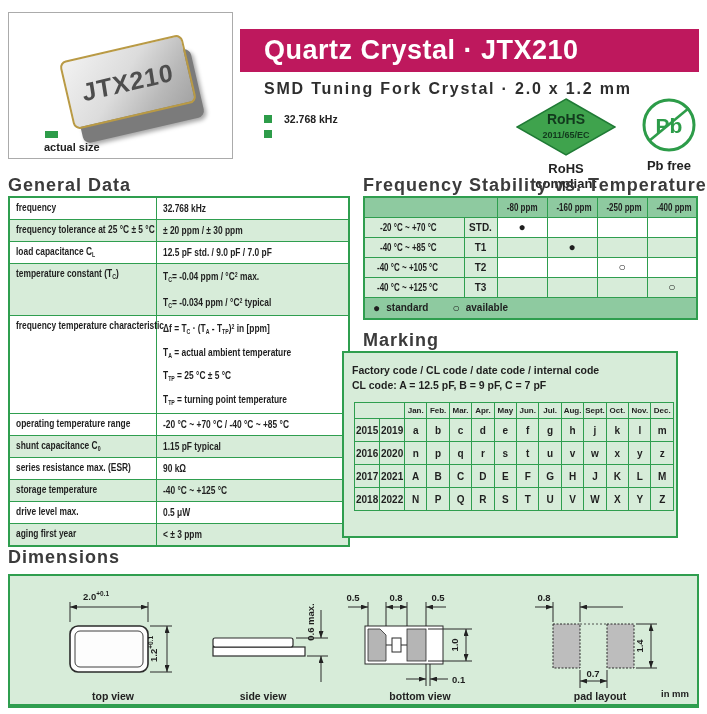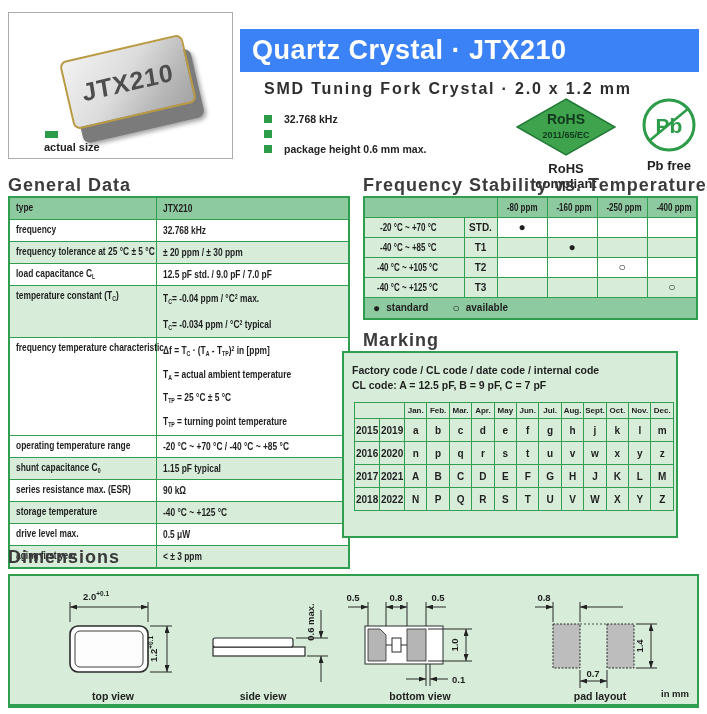--- a/index.html
+++ b/index.html
@@ -13,22 +13,22 @@
              background:#7b7b7b;transform:rotate(-13deg);box-shadow:2px 3px 4px rgba(0,0,0,.35);}
   .chip-lid{position:absolute;left:56px;top:34px;width:126px;height:70px;border-radius:7px;
             border:2px solid #b99a45;transform:rotate(-13deg);
             background:linear-gradient(135deg,#f2f2f2 0%,#dcdcdc 45%,#b9b9b9 75%,#a3a3a3 100%);
             display:flex;align-items:center;justify-content:center;}
   .chip-lid span{font-size:25px;font-weight:bold;color:#4d4d4d;letter-spacing:1px;transform:skewX(-4deg);}
   .size-marker{position:absolute;left:36px;top:118px;width:13px;height:7px;background:#2d9c49;}
   .photo-caption{position:absolute;left:35px;top:128px;font-size:11px;font-weight:bold;color:#222;}
 
   
-  .banner{position:absolute;left:240px;top:29px;width:459px;height:43px;background:#3b82f6;
-          color:#fff;font-size:27px;font-weight:bold;line-height:43px;padding-left:12px;letter-spacing:.5px;}
+  .banner{position:absolute;left:240px;top:29px;width:459px;height:43px;background:#be185d;
+          color:#fff;font-size:27px;font-weight:bold;line-height:43px;padding-left:24px;letter-spacing:.5px;}
   .subtitle{position:absolute;left:264px;top:80px;font-size:16px;font-weight:bold;color:#2e2e2e;letter-spacing:1.8px;}
   .bullets{position:absolute;left:264px;top:111px;}
   .bullet{display:flex;align-items:center;height:15px;font-size:10.5px;font-weight:bold;color:#222;}
   .bullet .sq{width:8px;height:8px;background:#2d9c49;margin-right:12px;flex:0 0 auto;}
   .rohs-wrap{position:absolute;left:516px;top:98px;width:100px;text-align:center;}
   .pb-wrap{position:absolute;left:641px;top:97px;width:56px;text-align:center;}
   .logo-caption{font-size:13px;font-weight:bold;color:#222;margin-top:1px;}
 
   
   .sec-head{position:absolute;font-size:18px;font-weight:bold;color:#3b3b3b;letter-spacing:1px;}
@@ -97,24 +97,20 @@
   <div class="banner" data-name="page-title">Quartz Crystal · JTX210</div>
   <div class="subtitle" data-name="page-subtitle">SMD Tuning Fork Crystal · 2.0 x 1.2 mm</div>
   <div class="bullets" data-name="feature-list">
     <div class="bullet" data-name="list-item">
         <span class="sq" data-name="bullet-icon"></span>
         <span>32.768 kHz</span>
       </div>
     <div class="bullet" data-name="list-item">
         <span class="sq" data-name="bullet-icon"></span>
       </div>
-    <div class="bullet" data-name="list-item">
-        <span class="sq" data-name="bullet-icon"></span>
-        <span>package height 0.6 mm max.</span>
-      </div>
   </div>
 
   <div class="rohs-wrap" data-name="rohs-logo">
     <svg width="100" height="58" data-name="rohs-diamond-icon">
       <polygon points="50,1 99,29 50,57 1,29" fill="#3fa34d" stroke="#1f7a35" stroke-width="1.5"></polygon>
       <text x="50" y="26" text-anchor="middle" font-size="14" font-weight="bold" fill="#12391d" font-family="Liberation Sans,sans-serif">RoHS</text>
       <text x="50" y="40" text-anchor="middle" font-size="9" font-weight="bold" fill="#12391d" font-family="Liberation Sans,sans-serif">2011/65/EC</text>
     </svg>
     <div class="logo-caption" data-name="rohs-caption">RoHS compliant</div>
   </div>
@@ -128,26 +124,20 @@
     <div class="logo-caption" data-name="pb-caption">Pb free</div>
   </div>
 
   <div class="sec-head" style="left:8px;top:175px;" data-name="general-data-heading">General Data</div>
   <table class="gd-table" data-name="general-data-table">
     <colgroup>
         <col class="c1">
         <col>
       </colgroup>
     <tbody>
-      <tr class="shade-h" data-name="table-row">
-        <td data-name="label-cell"><span class="cond">type</span></td>
-        <td data-name="value-cell">
-            <div class="ln"><span class="cond">JTX210</span></div>
-          </td>
-      </tr>
       <tr class="shade-w" data-name="table-row">
         <td data-name="label-cell"><span class="cond">frequency</span></td>
         <td data-name="value-cell">
             <div class="ln"><span class="cond">32.768 kHz</span></div>
           </td>
       </tr>
       <tr class="shade-g" data-name="table-row">
         <td data-name="label-cell"><span class="cond">frequency tolerance at 25 °C ± 5 °C</span></td>
         <td data-name="value-cell">
             <div class="ln"><span class="cond">± 20 ppm / ± 30 ppm</span></div>

